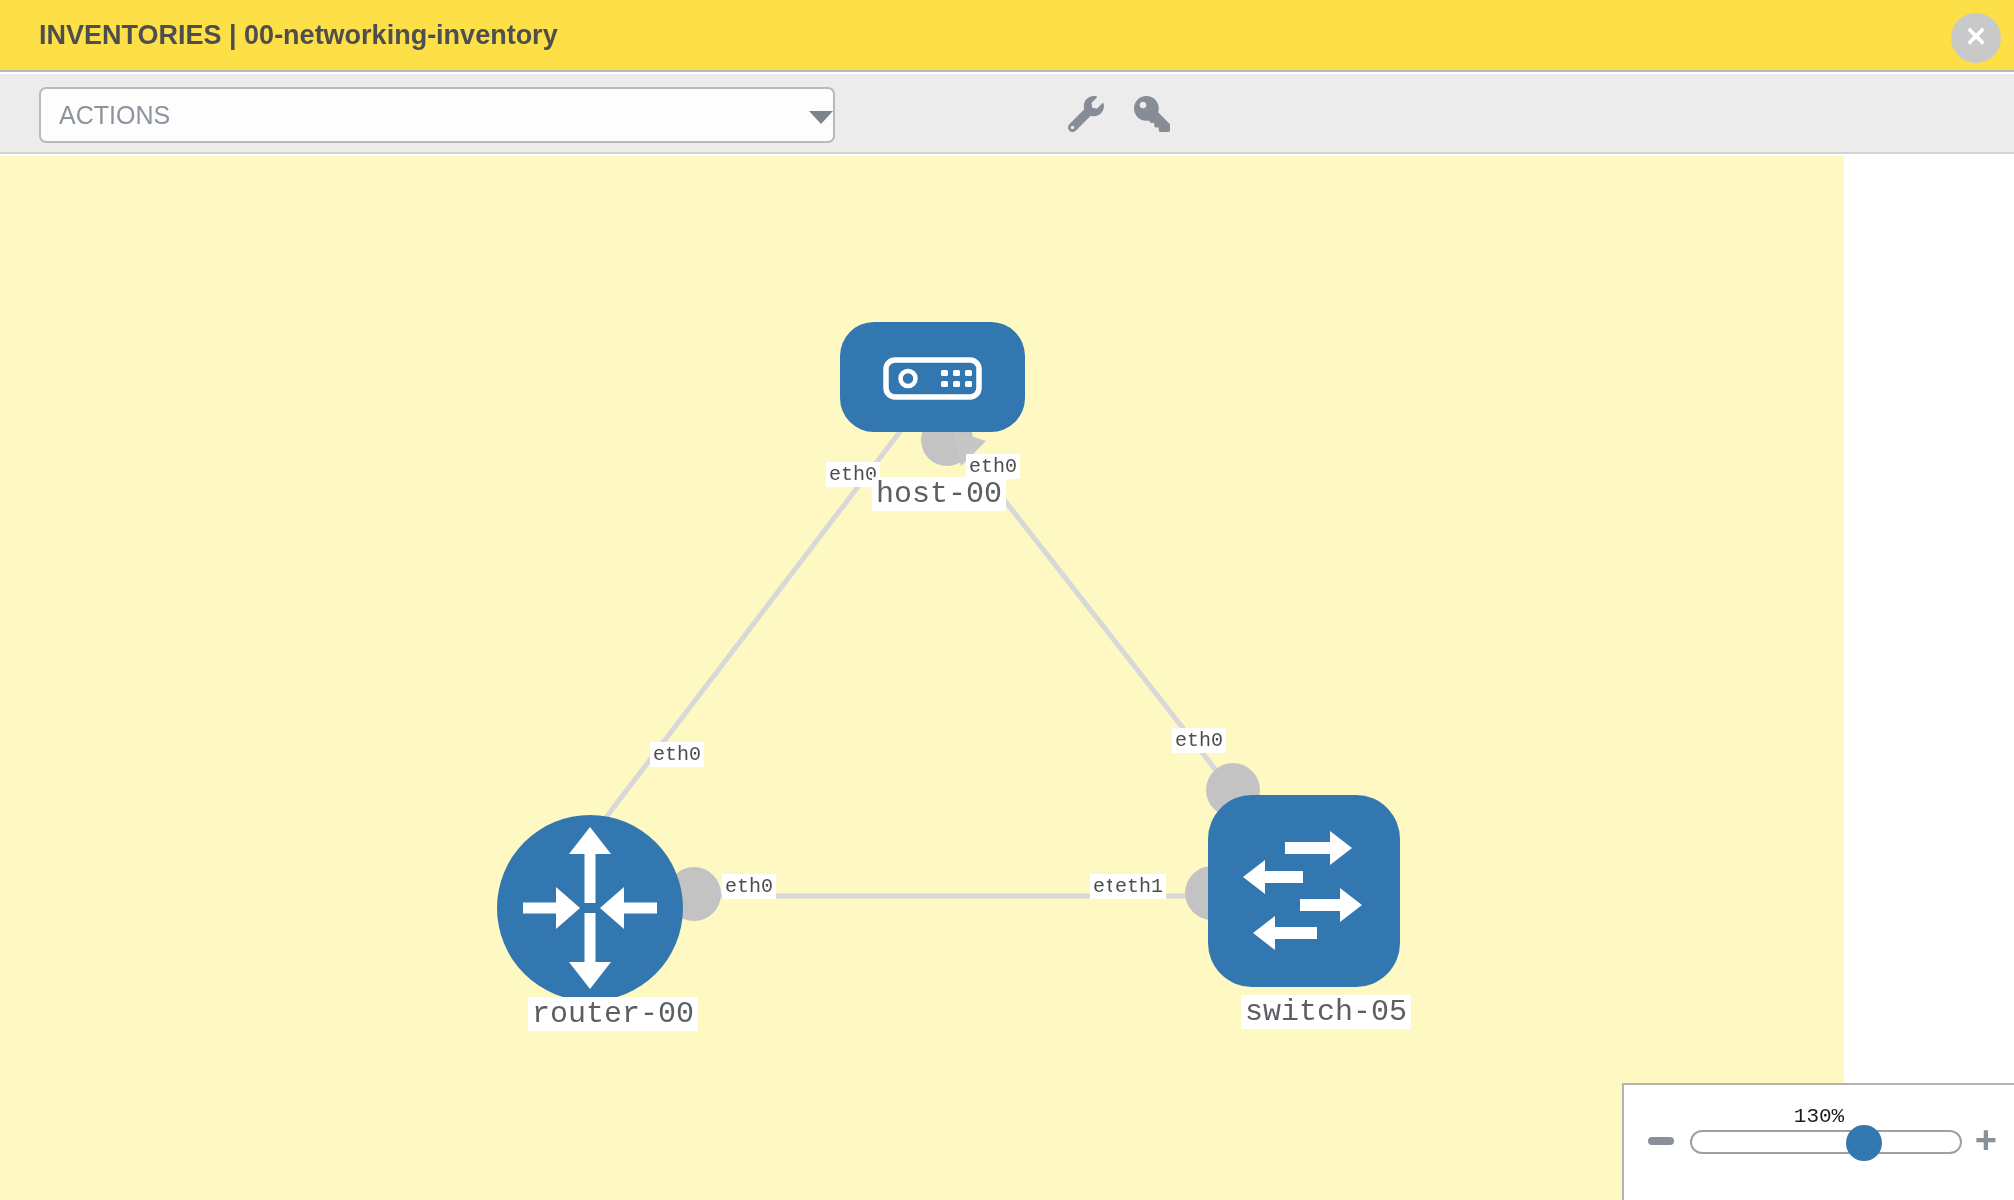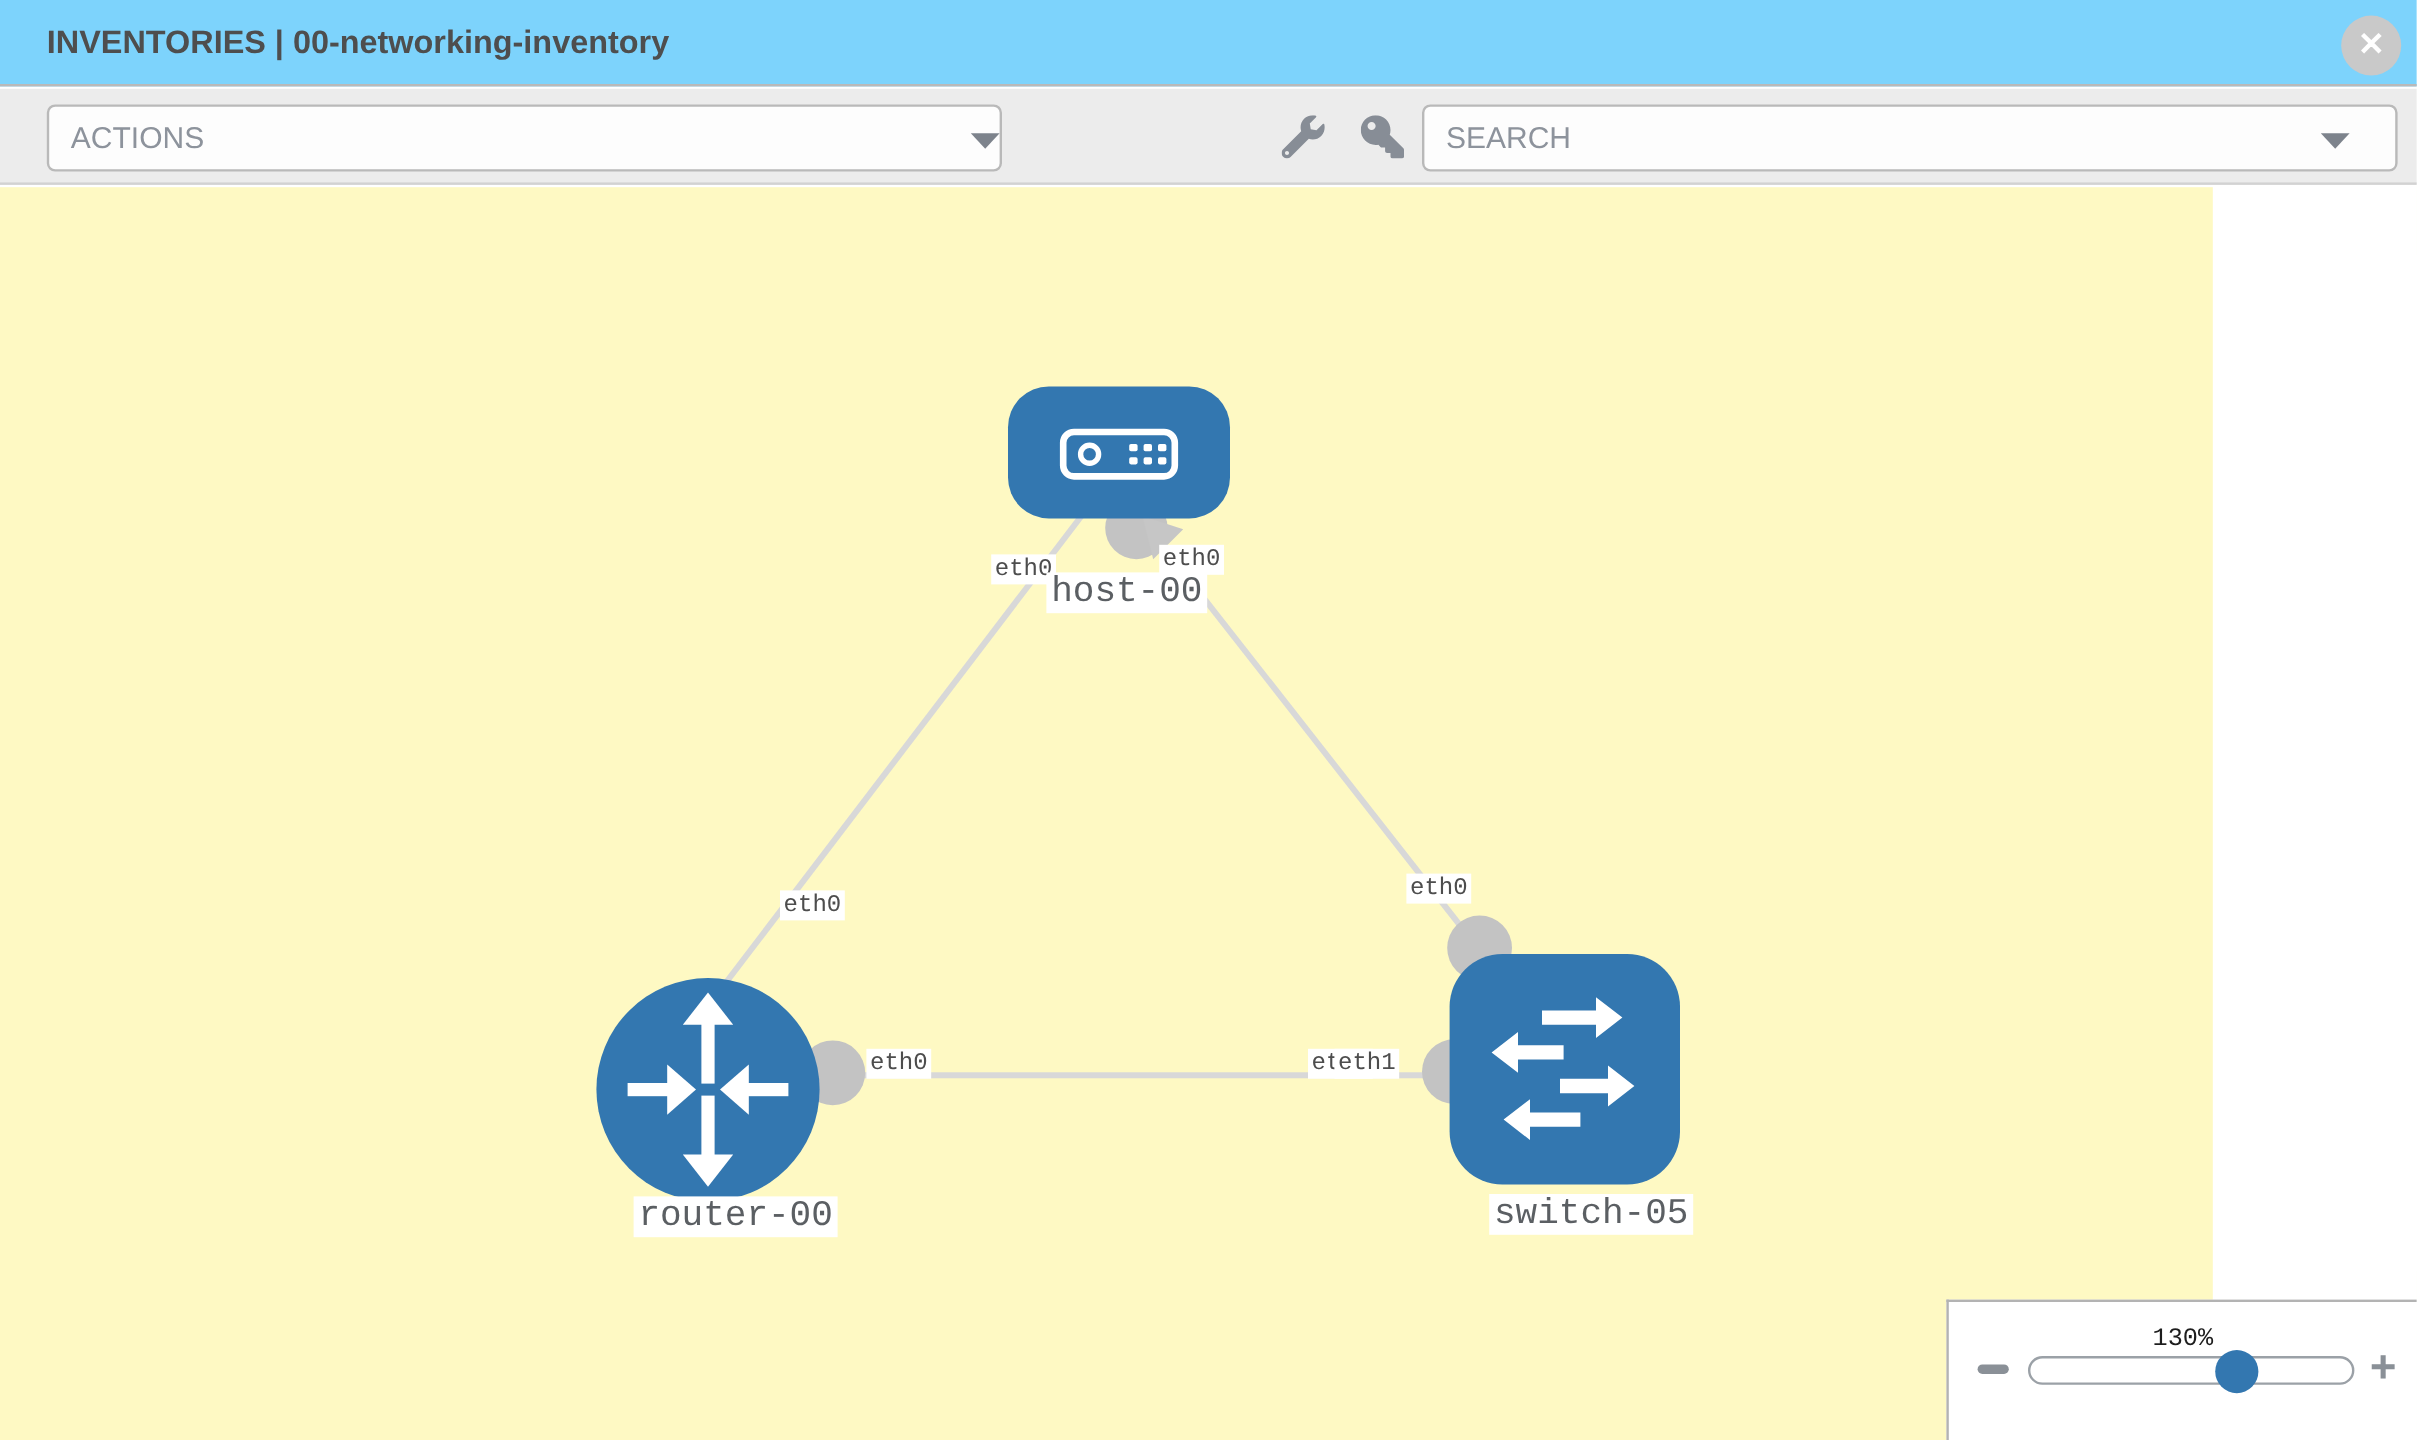--- a/index.html
+++ b/index.html
@@ -1,21 +1,21 @@
 <!DOCTYPE html>
 <html><head>
 <meta charset="utf-8">
 <style>
   * { margin:0; padding:0; box-sizing:border-box; }
   html,body { width:2014px; height:1200px; overflow:hidden; background:#fff;
               font-family:"Liberation Sans", sans-serif; }
   .screen { position:relative; width:2014px; height:1200px; }
 
   
-  .header { position:absolute; left:0; top:0; width:2014px; height:72px; background:#7dd3fc;
+  .header { position:absolute; left:0; top:0; width:2014px; height:72px; background:#fde047;
             border-bottom:2px solid #b9b9b9; }
   .page-title { position:absolute; left:39px; top:0; height:70px; line-height:70px;
                 font-size:27px; font-weight:bold; color:#4e4e4e; }
   .close-btn { position:absolute; left:1951px; top:13px; width:50px; height:50px;
                border-radius:50%; background:#c9c9c9; cursor:pointer; }
   .close-btn span { display:block; width:100%; height:100%; text-align:center;
                     line-height:48px; color:#fff; font-size:27px; font-weight:bold; }
 
   
   .toolbar { position:absolute; left:0; top:74px; width:2014px; height:80px;
@@ -84,24 +84,20 @@
         </svg>
     </div>
     <div class="tool-icon key">
       <svg viewBox="0 0 512 512">
           <g transform="scale(-1,1) translate(-512,0)">
             <path d="M512 176.001C512 273.203 433.202 352 336 352c-11.22 0-22.19-1.062-32.827-3.069l-24.012 27.014A23.999 23.999 0 0 1 261.223 384H224v40c0 13.255-10.745 24-24 24h-40v40c0 13.255-10.745 24-24 24H24c-13.255 0-24-10.745-24-24v-78.059c0-6.365 2.529-12.47 7.029-16.971l161.802-161.802C163.108 213.814 160 195.271 160 176 160 78.798 238.797.001 335.999 0 433.488-.001 512 78.511 512 176.001zM336 128c0 26.51 21.49 48 48 48s48-21.49 48-48-21.49-48-48-48-48 21.49-48 48z"></path>
           </g>
         </svg>
     </div>
 
-    <div class="select search-select">
-      <span class="sel-label">SEARCH</span>
-      <span class="chev"></span>
-    </div>
   </div>
 
   <div class="canvas">
 
     <svg class="graph-svg" viewBox="0 0 2014 1044">
 
       <line x1="905" y1="269" x2="585" y2="689" stroke="#d8d8d8" stroke-width="5"></line>
       <line x1="948" y1="272" x2="1233" y2="636" stroke="#d8d8d8" stroke-width="5"></line>
       <line x1="660" y1="740" x2="1230" y2="740" stroke="#d8d8d8" stroke-width="5"></line>
 

